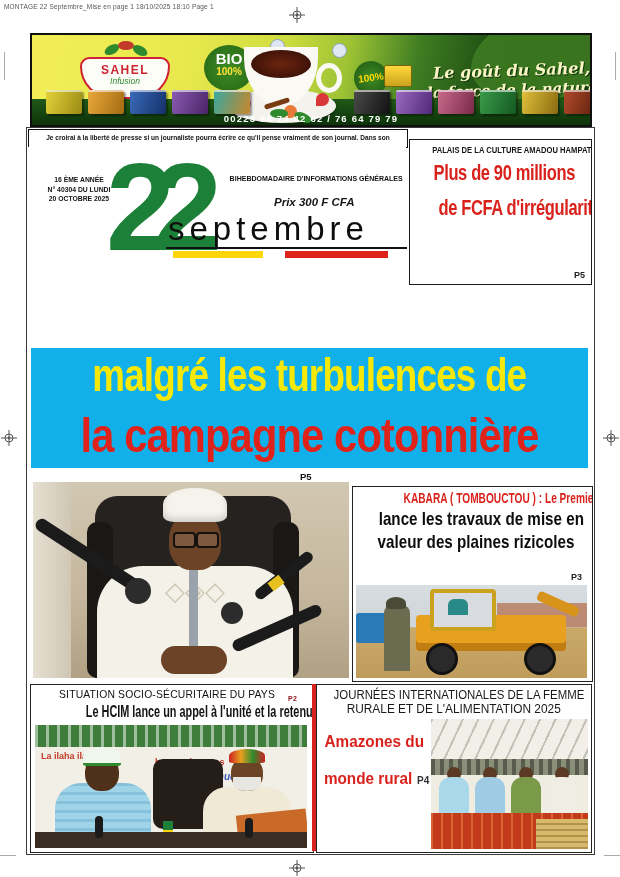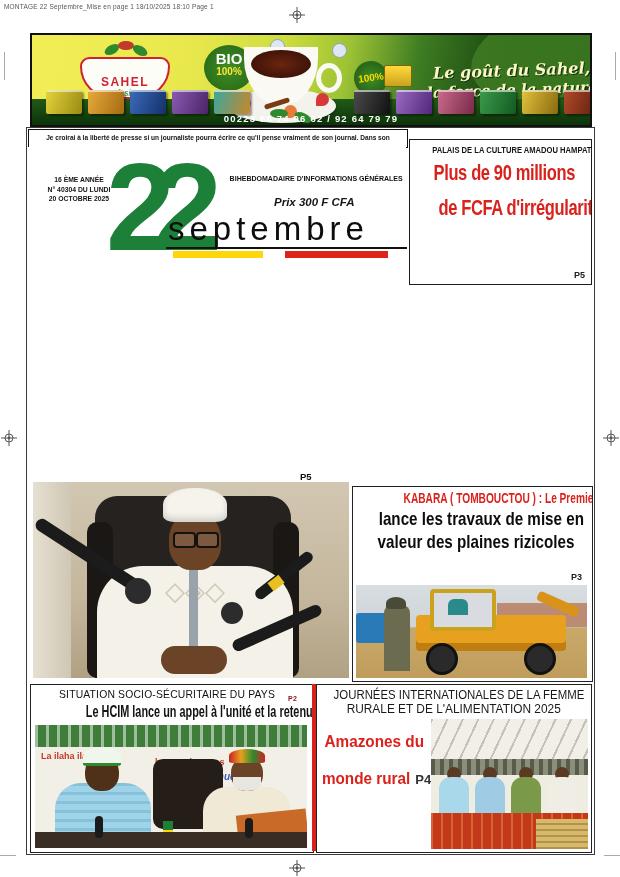--- a/index.html
+++ b/index.html
@@ -22,21 +22,21 @@
 
   .trim-frame{left:26px;top:127px;width:567px;height:726px;border:1.5px solid #3a3a3a;}
 
   
   .ad{left:30px;top:33px;width:558px;height:90px;border:2px solid #101010;overflow:hidden;
       background:linear-gradient(100deg,#f2ef56 0%,#e8e84d 28%,#cfdd3e 44%,#9cc234 56%,#3f7d22 68%,#1b4a12 82%,#123f0e 100%);}
   .ad-strip{left:0;bottom:0;width:100%;height:26px;background:linear-gradient(#215a18,#0c3309);}
   .ad-bigleaf{right:-30px;top:-24px;width:150px;height:90px;background:#3f7d22;border-radius:50% 10% 50% 60%;transform:rotate(-18deg);opacity:.85;}
   .leafdot{width:16px;height:9px;background:#2f8a2e;border-radius:50%;}
   .logo-bowl{left:48px;top:22px;width:86px;height:38px;background:#fdfdf8;border:2px solid #cf2233;border-radius:12px 12px 42px 42px;text-align:center;}
-  .logo-brand{margin-top:16px;font-size:12px;font-weight:bold;color:#cf2233;letter-spacing:1.5px;}
+  .logo-brand{margin-top:4px;font-size:12px;font-weight:bold;color:#cf2233;letter-spacing:1.5px;}
   .logo-sub{font-size:8.5px;font-style:italic;color:#2f8a2e;margin-top:-1px;}
   .bio-badge{left:172px;top:10px;width:50px;height:46px;background:radial-gradient(circle,#3f8d26,#246414);border-radius:50%;text-align:center;}
   .bio-txt{margin-top:7px;font-size:15px;font-weight:bold;color:#fff;line-height:14px;}
   .bio-pct{font-size:10px;font-weight:bold;color:#ffe23a;}
   .cert{width:13px;height:13px;border-radius:50%;background:#dfe8f2;border:1px solid #8aa0c0;}
   .saucer{left:196px;top:54px;width:108px;height:34px;background:#f4f2ec;border-radius:50%;box-shadow:0 2px 3px rgba(0,0,0,.35);}
   .cup{left:212px;top:12px;width:74px;height:58px;background:#faf9f4;border-radius:0 0 48% 48%/0 0 80% 80%;}
   .tea{left:219px;top:15px;width:60px;height:28px;background:radial-gradient(#6b2410,#2e0d04);border-radius:50%;}
   .handle{left:284px;top:28px;width:16px;height:20px;border:5px solid #faf9f4;border-radius:50%;}
   .flower{width:13px;height:13px;border-radius:50% 50% 50% 0;}
@@ -155,21 +155,21 @@
   .flag-hint{left:128px;top:96px;width:10px;height:26px;background:linear-gradient(#1d8038 33%,#ffd60a 33% 66%,#e0231a 66%);}
 
   .red-divider{left:312px;top:684px;width:4px;height:167px;background:#d9221c;}
 
   
   .femme{left:316px;top:684px;width:274px;height:167px;border:1.3px solid #222;background:#fff;overflow:hidden;}
   .fem-k1{left:0;top:3px;width:100%;text-align:right;font-size:12px;color:#191919;}
   .fem-k2{left:0;top:17px;width:100%;text-align:center;font-size:12.5px;color:#191919;}
   .fem-col{left:0;top:38px;width:114px;text-align:center;}
   .fem-line{font-size:17px;font-weight:800;color:#d9221c;line-height:37px;}
-  .fem-page{font-size:13px;font-weight:bold;color:#333;}
+  .fem-page{font-size:10px;font-weight:bold;color:#333;}
   .ph-fem{left:114px;top:34px;width:157px;height:130px;overflow:hidden;background:#efece2;}
   .tent{left:0;top:0;width:100%;height:40px;background:#f2efe8;
         background-image:repeating-linear-gradient(115deg,rgba(150,150,140,.5) 0 2px,transparent 2px 14px);}
   .fem-crowd{left:0;top:40px;width:100%;height:16px;background:#8a8f7a;
              background-image:repeating-linear-gradient(90deg,rgba(40,40,30,.5) 0 4px,transparent 4px 9px);}
   .sitter{top:58px;width:30px;height:40px;border-radius:12px 12px 2px 2px;}
   .sit-head{top:48px;width:14px;height:14px;border-radius:50%;background:#5a3a22;}
   .carpet{left:0;bottom:0;width:100%;height:36px;background:#c23a1a;
           background-image:repeating-linear-gradient(90deg,rgba(255,160,90,.4) 0 2px,transparent 2px 10px);}
   .mat{right:0;bottom:0;width:52px;height:30px;background:#d8b86a;
@@ -250,21 +250,21 @@
         <span class="pbox"></span>
     </div>
     <div class="abs pbrow rowR">
       <span class="pbox"></span>
         <span class="pbox"></span>
         <span class="pbox"></span>
         <span class="pbox"></span>
         <span class="pbox"></span>
         <span class="pbox"></span>
     </div>
-    <div class="abs ad-phone">00223 66 74 96 62 / 92 64 79 79</div>
+    <div class="abs ad-phone">00223 66 74 42 62 / 76 64 79 79</div>
   </div>
 
   <div class="abs trim-frame"></div>
 
   <div class="abs quote">
     <span class="cx95">Je croirai à la liberté de presse si un journaliste pourra écrire ce qu'il pense vraiment de son journal. Dans son journal (Guy Bedos)</span>
   </div>
 
   <div class="abs palais">
     <div class="palais-kicker nowrap"><span class="cx80">PALAIS DE LA CULTURE AMADOU HAMPATE BA</span></div>
@@ -281,20 +281,24 @@
     </div>
     <div class="abs bignum">22</div>
     <div class="abs periodicity nowrap"><span class="cx90">BIHEBDOMADAIRE D'INFORMATIONS GÉNÉRALES</span></div>
     <div class="abs price">Prix 300 F CFA</div>
     <div class="abs mast-title">septembre</div>
     <div class="abs mast-rule"></div>
     <div class="abs bar-y"></div>
     <div class="abs bar-r"></div>
   </div>
 
+  <div class="abs lead-blue">
+    <div class="abs lead2 nowrap"><span class="cx80 t">malgré les turbulences de</span></div>
+    <div class="abs lead3 nowrap"><span class="cx85 t">la campagne cotonnière</span></div>
+  </div>
   <div class="abs lead-page">P5</div>
 
   <div class="abs ph-cmdt">
     <div class="abs cmdt-curtain"></div>
     <div class="abs chair"></div>
     <div class="abs chair-wing" style="left:54px;"></div>
     <div class="abs chair-wing" style="left:240px;"></div>
     <div class="abs robe">
       <div class="abs emb">◇◈◇</div>
       <div class="abs lanyard"></div>

